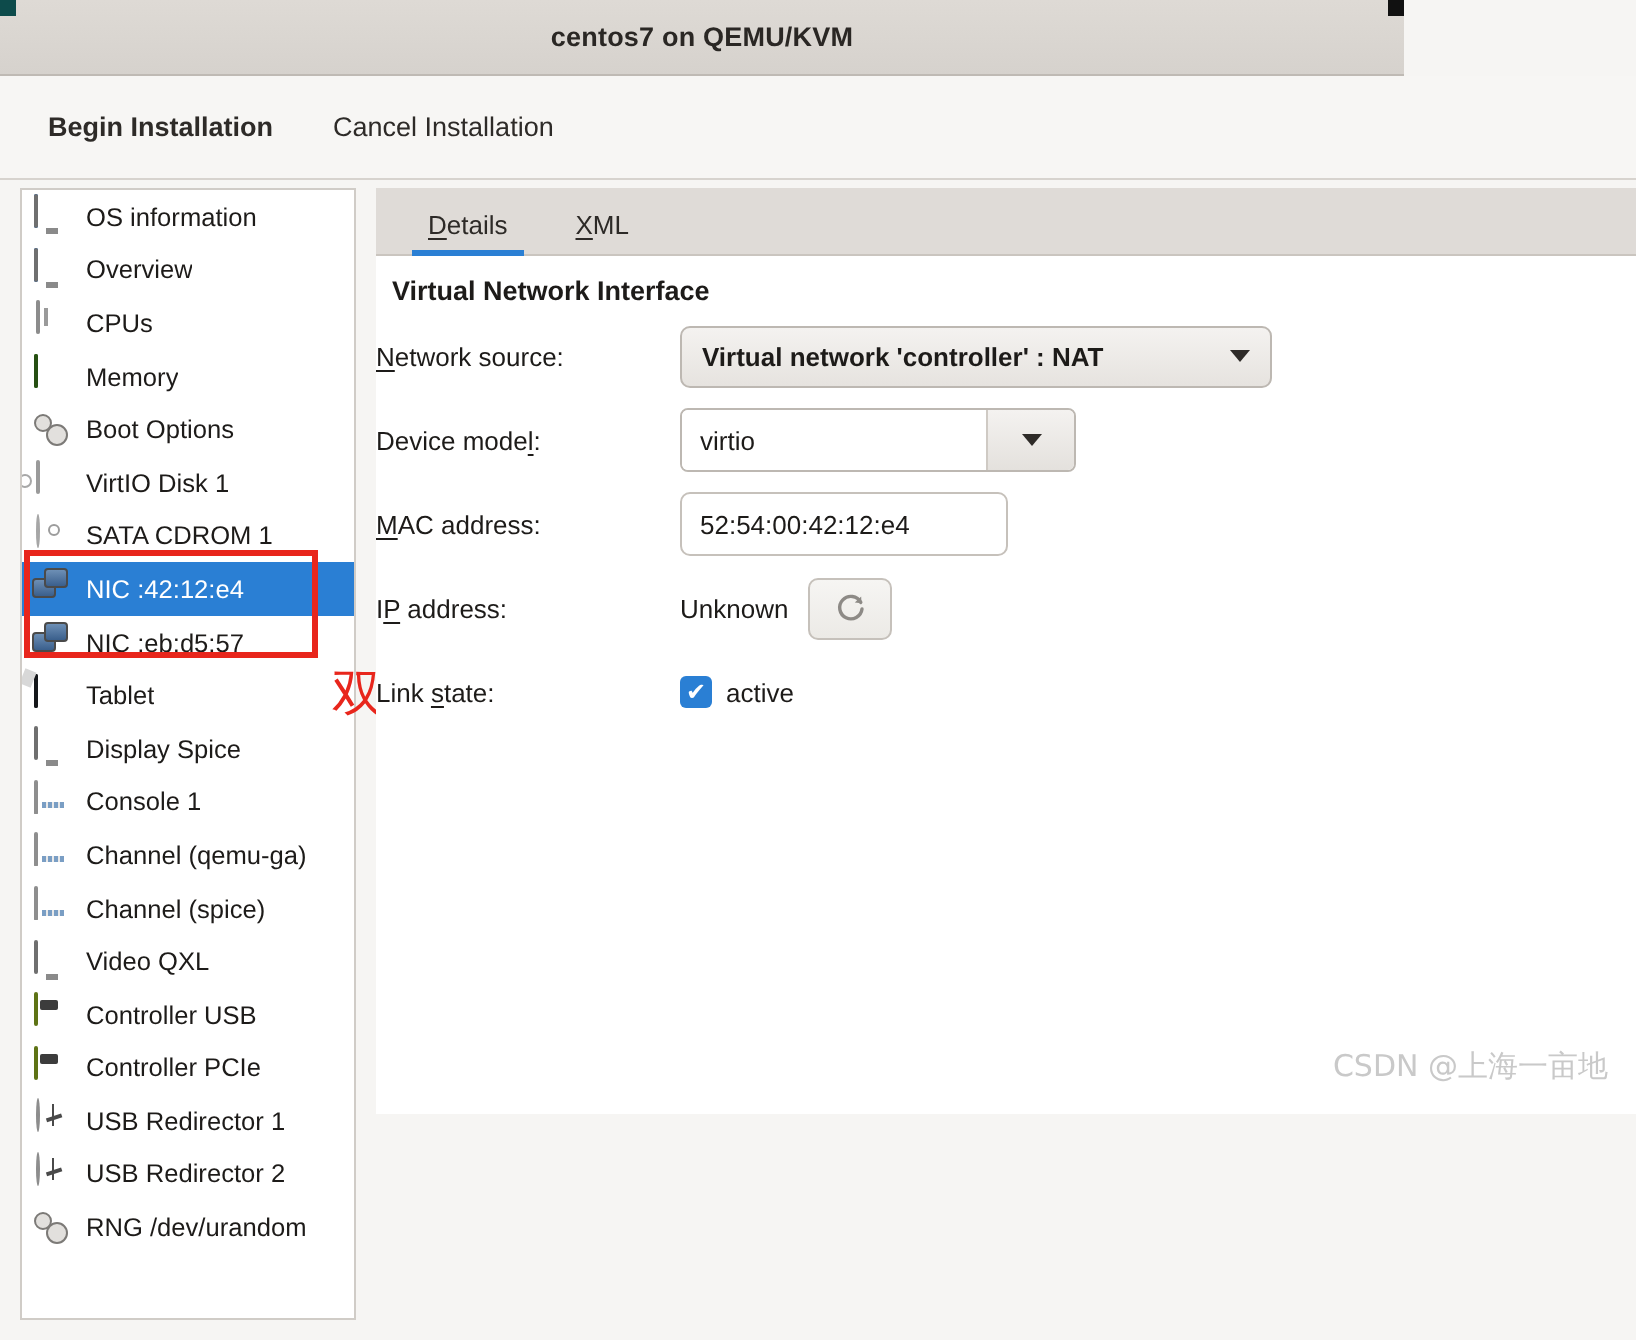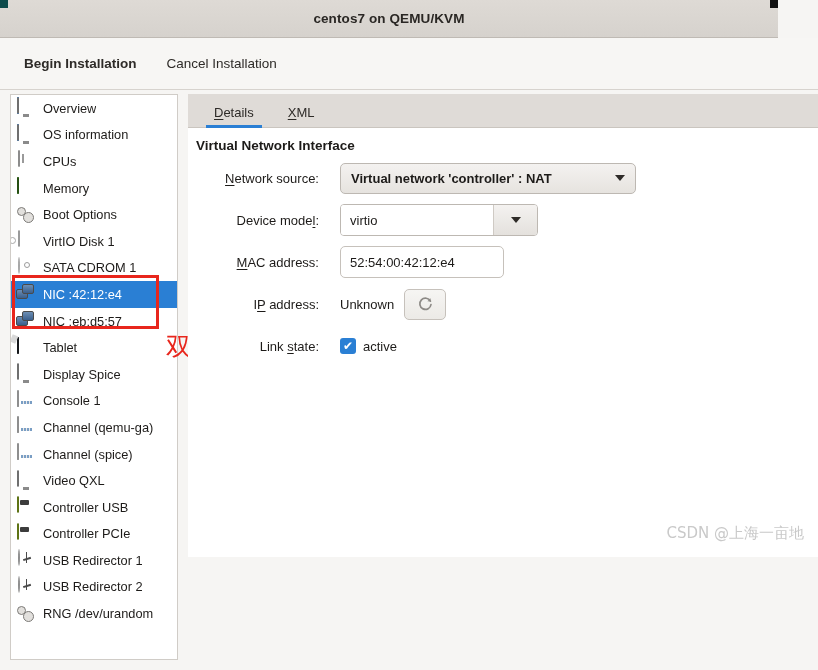--- a/index.html
+++ b/index.html
@@ -13,21 +13,21 @@
   }
   #app {
     position: relative;
     width: 818px; height: 670px;
     background: #f6f5f3;
     overflow: hidden;
   }
 
   
   .titlebar {
-    position: absolute; left: 0; top: 0; width: 778px; height: 38px;
+    position: absolute; left: 0; top: 0; width: 702px; height: 38px;
     background: linear-gradient(#dedad5, #d6d2cd);
     border-bottom: 1px solid #bfbab4;
     display: flex; align-items: center; justify-content: center;
   }
   .titlebar .tb-text {
     font-size: 13.5px; font-weight: bold; color: #2a2724; letter-spacing: 0.1px;
   }
   .corner-dot {
     position: absolute; left: 0; top: 0; width: 8px; height: 8px;
     background: #0d4b4b;
@@ -215,21 +215,21 @@
   .mn { text-decoration: underline; text-underline-offset: 2px; }
 
   .section-title {
     position: absolute; left: 8px; top: 44px;
     font-size: 13.5px; font-weight: bold; color: #1d1b19;
   }
 
   .form { position: absolute; left: 0; top: 68px; width: 630px; }
   .frow { display: flex; align-items: center; margin-bottom: 10px; height: 32px; }
   .flabel {
-    width: 152px; text-align: right; padding-right: 21px;
+    width: 152px; text-align: left; padding-right: 0;
     font-size: 13px; color: #1d1b19; flex: 0 0 152px;
   }
 
   .combo {
     width: 296px; height: 31px; border: 1px solid #bdb8b2; border-radius: 5px;
     background: linear-gradient(#f4f2f0,#e6e3df);
     display: flex; align-items: center; padding: 0 10px;
     font-size: 13px; color: #1d1b19; justify-content: space-between; font-weight: bold;
   }
   .combo-entry {
@@ -287,25 +287,25 @@
   </div>
 
   <div class="toolbar">
     <div class="tb-btn">Begin Installation</div>
     <div class="tb-btn">Cancel Installation</div>
   </div>
 
   <div class="sidebar" id="devlist">
       <div class="dev-row">
         <span class="dev-ico"><span class="ic-monitor"></span></span>
+        <span class="dev-label">OS information</span>
+      </div>
+      <div class="dev-row">
+        <span class="dev-ico"><span class="ic-monitor"></span></span>
         <span class="dev-label">Overview</span>
-      </div>
-      <div class="dev-row">
-        <span class="dev-ico"><span class="ic-monitor"></span></span>
-        <span class="dev-label">OS information</span>
       </div>
       <div class="dev-row">
         <span class="dev-ico"><span class="ic-cpu"></span></span>
         <span class="dev-label">CPUs</span>
       </div>
       <div class="dev-row">
         <span class="dev-ico"><span class="ic-mem"></span></span>
         <span class="dev-label">Memory</span>
       </div>
       <div class="dev-row">

